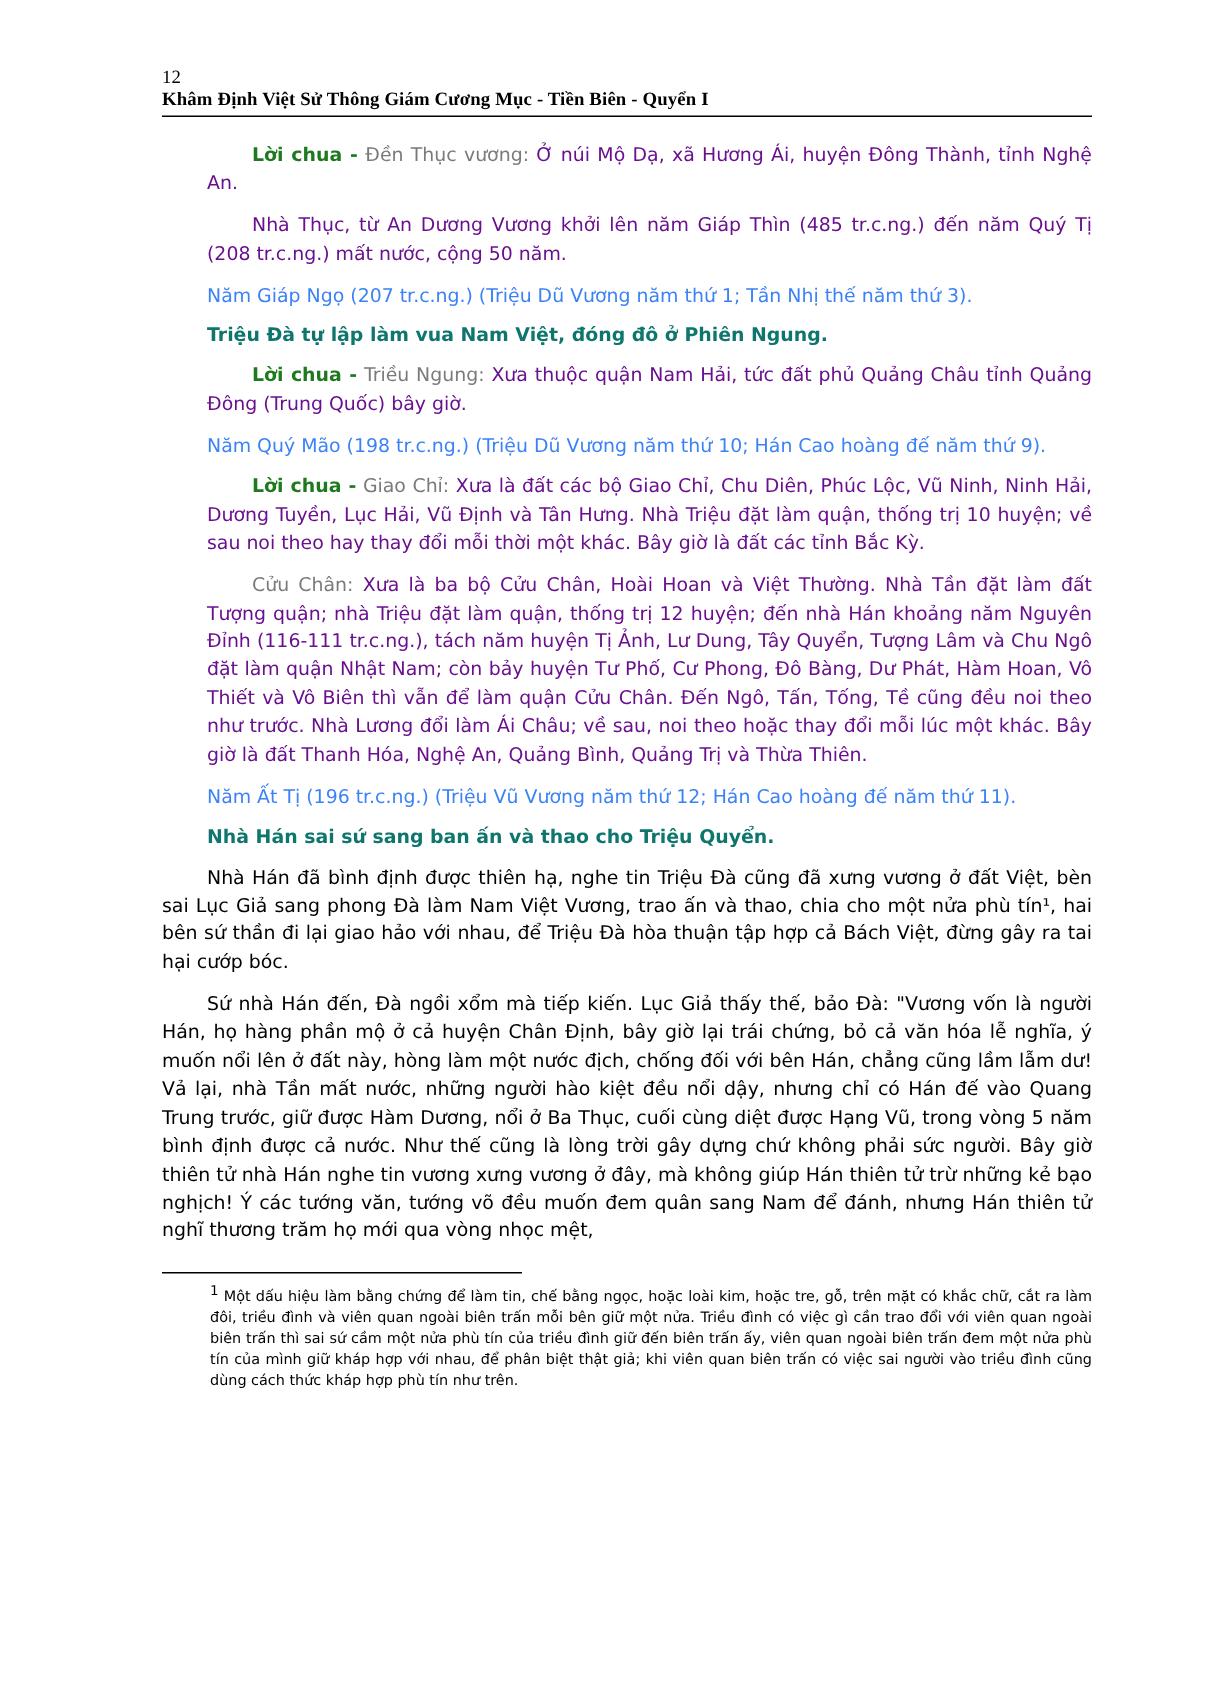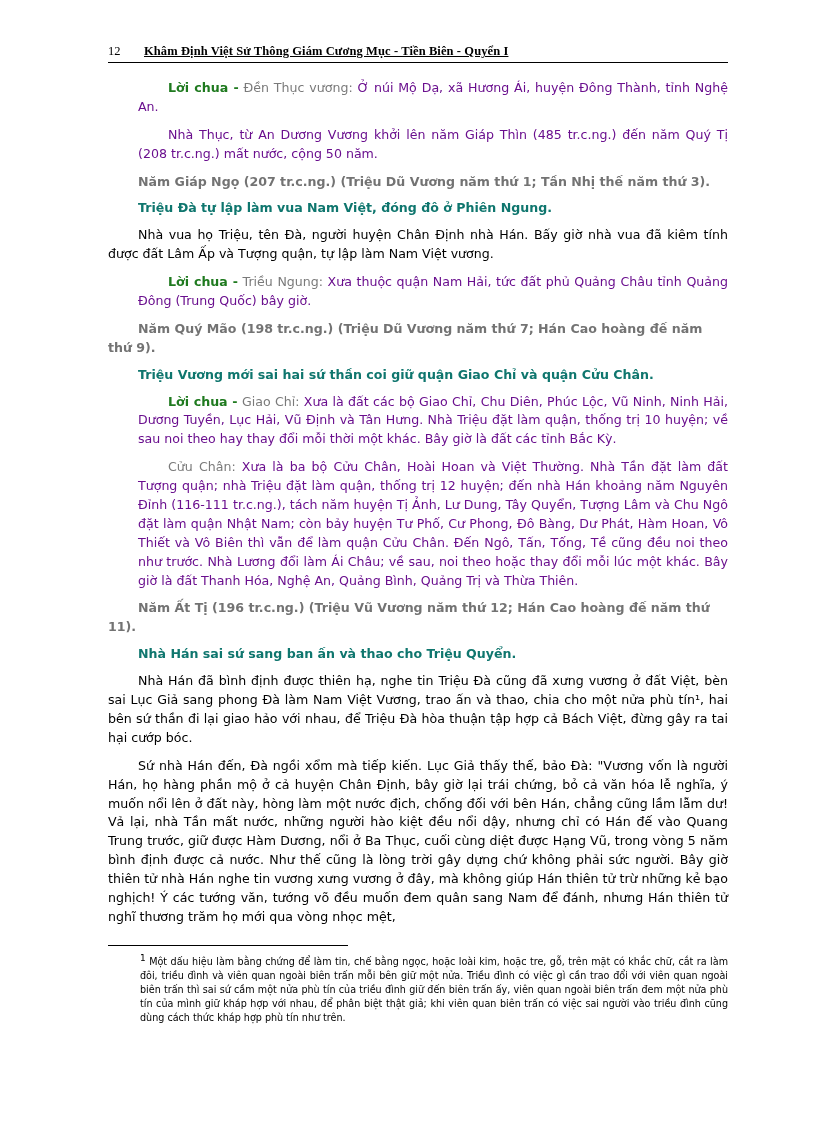--- a/index.html
+++ b/index.html
@@ -23,32 +23,32 @@
     left: 108px;
     top: 44px;
     width: 620px;
   }
   .header-row {
     display: flex;
     align-items: baseline;
     font-family: "Liberation Serif", serif;
     font-size: 12.5px;
     color: #000000;
+    flex-direction: column;
   }
   .page-number {
     width: 36px;
     flex: none;
     font-size: 12.5px;
   }
   .header-title {
     font-weight: bold;
     font-size: 12.5px;
     letter-spacing: 0.1px;
     white-space: nowrap;
-    text-decoration: underline;
   }
   .header-rule {
     margin-top: 3px;
     border-bottom: 1.6px solid #000000;
     width: 620px;
   }
   .body-block {
     margin-top: 16px;
     font-size: 12.6px;
     line-height: 1.5;
@@ -79,22 +79,22 @@
     font-weight: bold;
     color: #1f7a1f;
   }
   .chua-sub {
     color: #7a7a7a;
   }
   .chua-text {
     color: #6a0f8e;
   }
   .year-head {
-    color: #737373;
-    font-weight: bold;
+    color: #3b82f6;
+    font-weight: normal;
     text-indent: 30px;
     margin-bottom: 8px;
   }
   .sub-head {
     color: #0f766e;
     font-weight: bold;
     text-indent: 30px;
     margin-bottom: 8px;
   }
   .footnote-rule {
@@ -130,27 +130,25 @@
     <div class="body-block">
 
       <p class="chua"><span class="chua-label">Lời chua -</span> <span class="chua-sub">Đền Thục vương:</span> <span class="chua-text">Ở núi Mộ Dạ, xã Hương Ái, huyện Đông Thành, tỉnh Nghệ An.</span></p>
 
       <p class="chua-cont"><span class="chua-text">Nhà Thục, từ An Dương Vương khởi lên năm Giáp Thìn (485 tr.c.ng.) đến năm Quý Tị (208 tr.c.ng.) mất nước, cộng 50 năm.</span></p>
 
       <p class="year-head">Năm Giáp Ngọ (207 tr.c.ng.) (Triệu Dũ Vương năm thứ 1; Tần Nhị thế năm thứ 3).</p>
 
       <p class="sub-head">Triệu Đà tự lập làm vua Nam Việt, đóng đô ở Phiên Ngung.</p>
 
-      <p class="para-normal indent">Nhà vua họ Triệu, tên Đà, người huyện Chân Định nhà Hán. Bấy giờ nhà vua đã kiêm tính được đất Lâm Ấp và Tượng quận, tự lập làm Nam Việt vương.</p>
 
       <p class="chua"><span class="chua-label">Lời chua -</span> <span class="chua-sub">Triều Ngung:</span> <span class="chua-text">Xưa thuộc quận Nam Hải, tức đất phủ Quảng Châu tỉnh Quảng Đông (Trung Quốc) bây giờ.</span></p>
 
-      <p class="year-head">Năm Quý Mão (198 tr.c.ng.) (Triệu Dũ Vương năm thứ 7; Hán Cao hoàng đế năm thứ 9).</p>
+      <p class="year-head">Năm Quý Mão (198 tr.c.ng.) (Triệu Dũ Vương năm thứ 10; Hán Cao hoàng đế năm thứ 9).</p>
 
-      <p class="sub-head">Triệu Vương mới sai hai sứ thần coi giữ quận Giao Chỉ và quận Cửu Chân.</p>
 
 
       <p class="chua"><span class="chua-label">Lời chua -</span> <span class="chua-sub">Giao Chỉ:</span> <span class="chua-text">Xưa là đất các bộ Giao Chỉ, Chu Diên, Phúc Lộc, Vũ Ninh, Ninh Hải, Dương Tuyền, Lục Hải, Vũ Định và Tân Hưng. Nhà Triệu đặt làm quận, thống trị 10 huyện; về sau noi theo hay thay đổi mỗi thời một khác. Bây giờ là đất các tỉnh Bắc Kỳ.</span></p>
 
       <p class="chua"><span class="chua-sub">Cửu Chân:</span> <span class="chua-text">Xưa là ba bộ Cửu Chân, Hoài Hoan và Việt Thường. Nhà Tần đặt làm đất Tượng quận; nhà Triệu đặt làm quận, thống trị 12 huyện; đến nhà Hán khoảng năm Nguyên Đỉnh (116-111 tr.c.ng.), tách năm huyện Tị Ảnh, Lư Dung, Tây Quyển, Tượng Lâm và Chu Ngô đặt làm quận Nhật Nam; còn bảy huyện Tư Phố, Cư Phong, Đô Bàng, Dư Phát, Hàm Hoan, Vô Thiết và Vô Biên thì vẫn để làm quận Cửu Chân. Đến Ngô, Tấn, Tống, Tề cũng đều noi theo như trước. Nhà Lương đổi làm Ái Châu; về sau, noi theo hoặc thay đổi mỗi lúc một khác. Bây giờ là đất Thanh Hóa, Nghệ An, Quảng Bình, Quảng Trị và Thừa Thiên.</span></p>
 
       <p class="year-head">Năm Ất Tị (196 tr.c.ng.) (Triệu Vũ Vương năm thứ 12; Hán Cao hoàng đế năm thứ 11).</p>
 
       <p class="sub-head">Nhà Hán sai sứ sang ban ấn và thao cho Triệu Quyển.</p>
 

